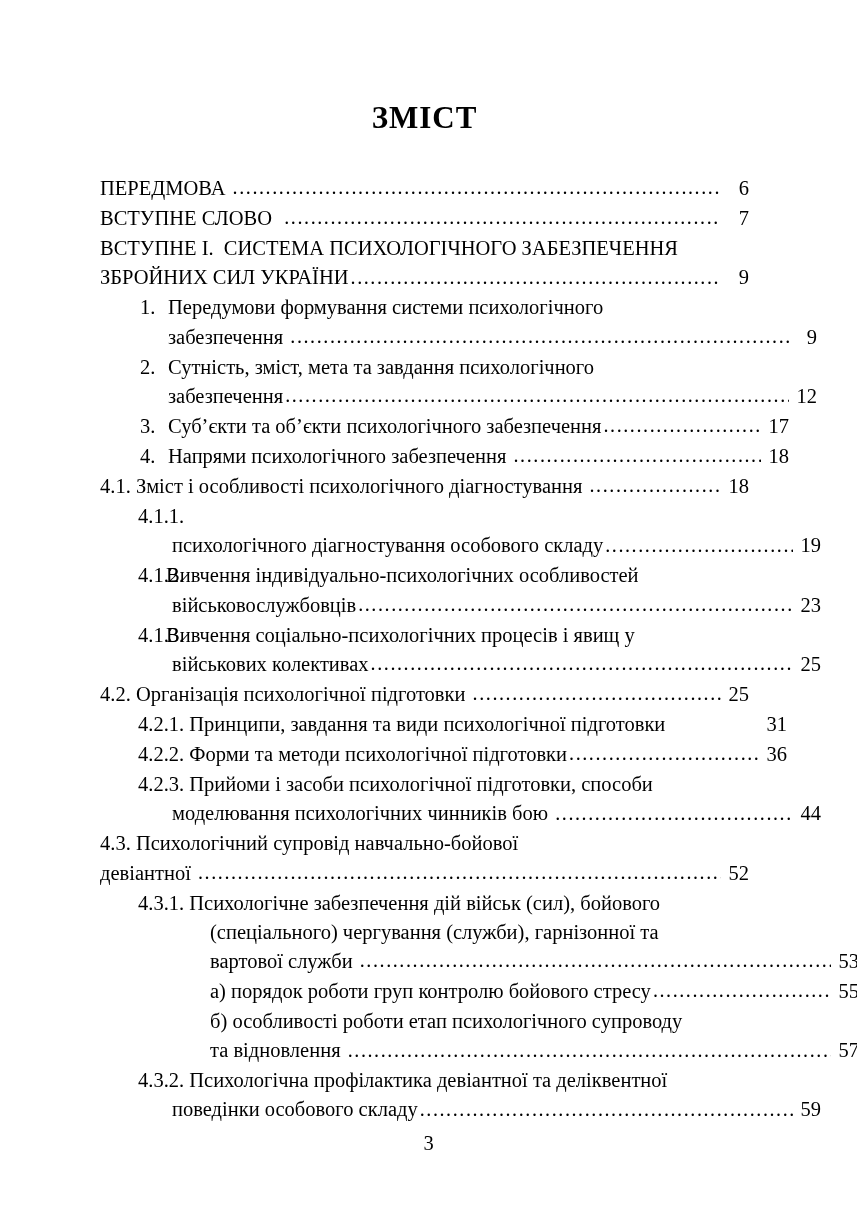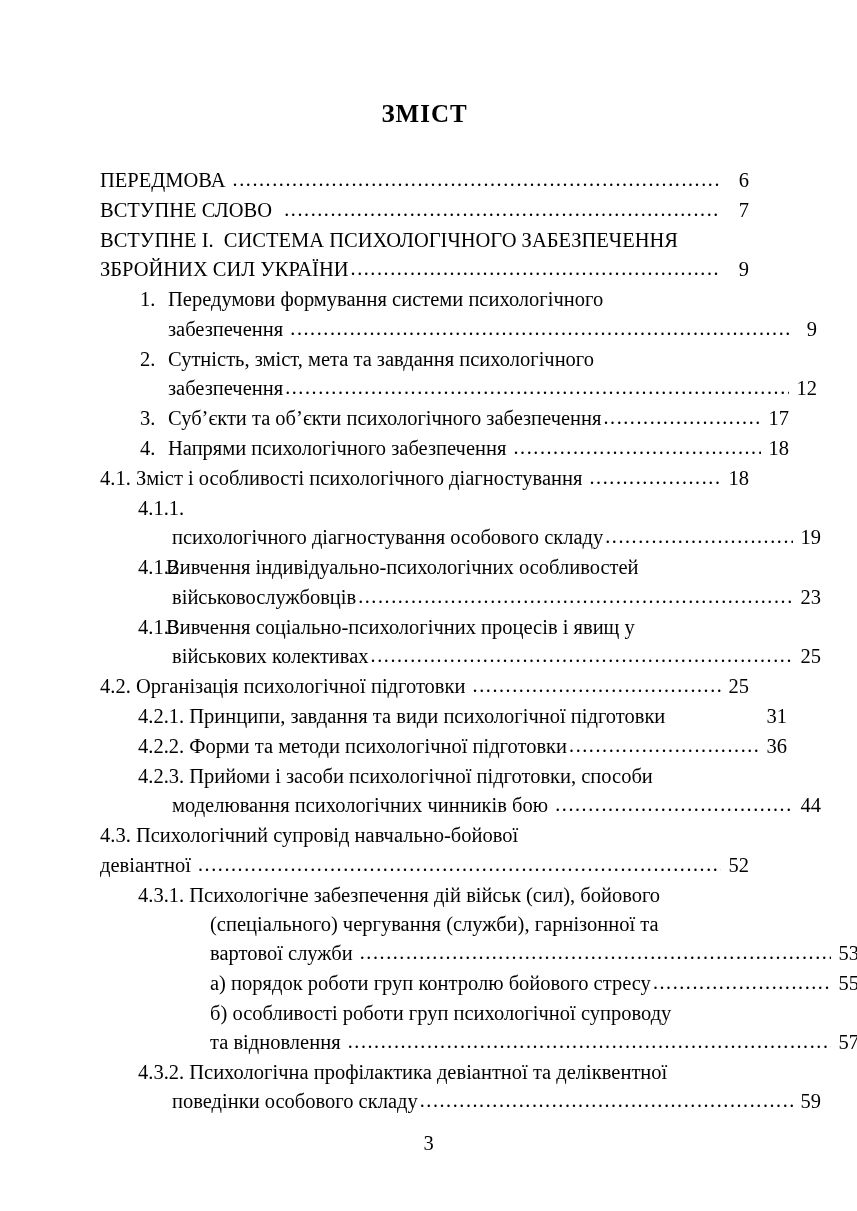--- a/index.html
+++ b/index.html
@@ -17,36 +17,36 @@
   }
   .page {
     width: 857px;
     height: 1211px;
     box-sizing: border-box;
     padding: 100px 108px 0 100px;
     position: relative;
   }
   .doc-title {
     text-align: center;
-    font-size: 25px;
+    font-size: 31px;
     font-weight: bold;
     letter-spacing: 1px;
     margin: 0 0 38px 0;
   }
   .toc {
     font-size: 20.5px;
     line-height: 1.42;
   }
   
   .entry {
     margin-bottom: 1px;
   }
   .line {
     display: flex;
-    align-items: flex-start;
+    align-items: center;
     width: 100%;
   }
   .num {
     flex: 0 0 auto;
     white-space: pre;
   }
   .txt {
     flex: 0 0 auto;
     white-space: pre;
   }
@@ -267,21 +267,21 @@
       </div>
       <div class="entry">
         <div class="line lvl3b">
           <span class="txt">а) порядок роботи груп контролю бойового стресу</span>
           <span class="dots"></span>
           <span class="pg">55</span>
         </div>
       </div>
       <div class="entry">
         <div class="line lvl3b">
-          <span class="txt">б) особливості роботи груп психологічної супроводу</span>
+          <span class="txt">б) особливості роботи етап психологічного супроводу</span>
           <span class="nodots"></span>
         </div>
         <div class="line lvl3b">
           <span class="txt">та відновлення </span>
           <span class="dots"></span>
           <span class="pg">57</span>
         </div>
       </div>
       <div class="entry">
         <div class="line lvl2">

